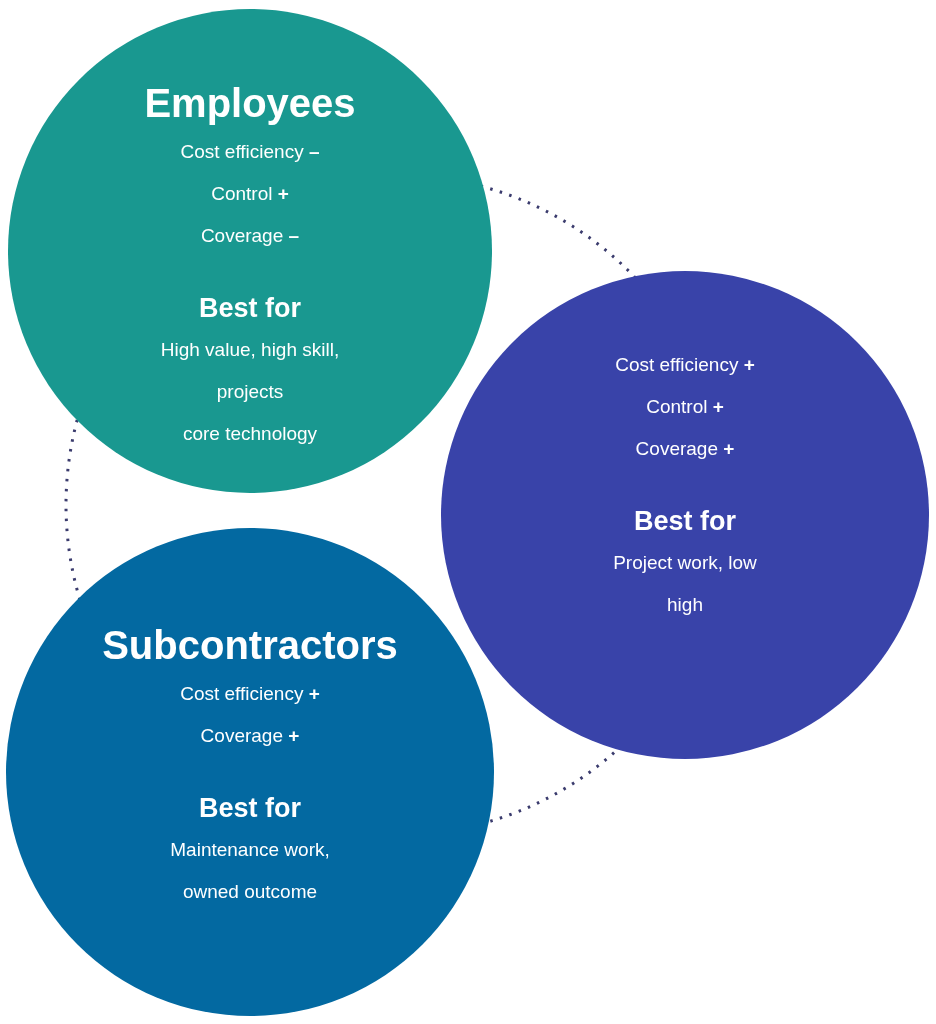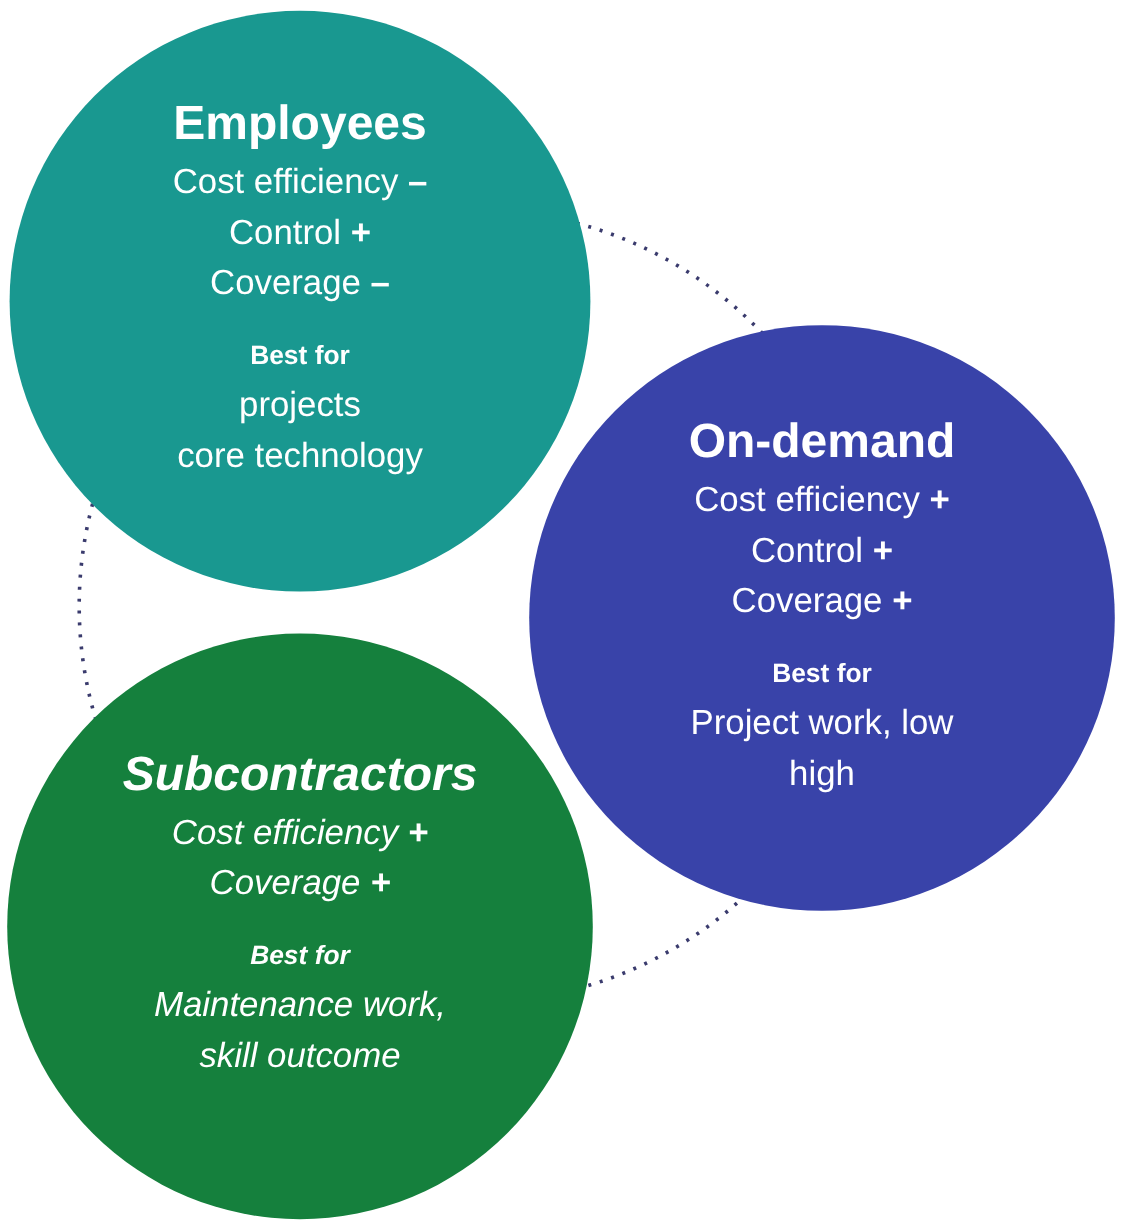--- a/index.html
+++ b/index.html
@@ -29,30 +29,30 @@
   .circle-on-demand      { left: 441px; top: 271px; width: 488px; height: 488px; padding-top: 73px; }
   .circle-subcontractors { left: 6px;   top: 528px; width: 488px; height: 488px; padding-top: 93px; }
 
   .circle-title {
     font-size: 40px;
     font-weight: 700;
     line-height: 48px;
     margin-bottom: 4px;
   }
   .attr-line, .bestfor-line {
-    font-size: 29px;
+    font-size: 19px;
     font-weight: 400;
     line-height: 42px;
   }
   .attr-sign { font-weight: 700; }
   .bestfor-heading {
-    font-size: 22px;
+    font-size: 27px;
     font-weight: 700;
     line-height: 42px;
-    margin-top: 18px;
+    margin-top: 30px;
   }
 </style>
 </head>
 <body>
 
 <div class="stage">
 
   <svg class="dotted-ring" width="936" height="1024">
     <circle cx="396" cy="505" r="330" fill="none" stroke-width="3" stroke-dasharray="2.5 7.5" stroke="#3a3b6d"></circle>
   </svg>
@@ -65,51 +65,51 @@
     </div>
     <div class="attr-line">
       <span>Control</span>
       <span class="attr-sign">+</span>
     </div>
     <div class="attr-line">
       <span>Coverage</span>
       <span class="attr-sign">–</span>
     </div>
     <div class="bestfor-heading">Best for</div>
+    <div class="bestfor-line">High value, high skill,</div>
     <div class="bestfor-line">projects</div>
     <div class="bestfor-line">core technology</div>
   </div>
 
   <div class="circle circle-on-demand" style="background: rgb(57, 67, 169);">
-    <div class="circle-title">On-demand</div>
     <div class="attr-line">
       <span>Cost efficiency</span>
       <span class="attr-sign">+</span>
     </div>
     <div class="attr-line">
       <span>Control</span>
       <span class="attr-sign">+</span>
     </div>
     <div class="attr-line">
       <span>Coverage</span>
       <span class="attr-sign">+</span>
     </div>
     <div class="bestfor-heading">Best for</div>
     <div class="bestfor-line">Project work, low</div>
     <div class="bestfor-line">high</div>
   </div>
 
-  <div class="circle circle-subcontractors" style="background: #15803d; font-style: italic;">
+  <div class="circle circle-subcontractors" style="background: #0369a1;">
     <div class="circle-title">Subcontractors</div>
     <div class="attr-line">
       <span>Cost efficiency</span>
       <span class="attr-sign">+</span>
     </div>
     <div class="attr-line">
       <span>Coverage</span>
       <span class="attr-sign">+</span>
     </div>
     <div class="bestfor-heading">Best for</div>
     <div class="bestfor-line">Maintenance work,</div>
-    <div class="bestfor-line">skill outcome</div>
+    <div class="bestfor-line">owned outcome</div>
   </div>
 
 </div>
 
 </body></html>

